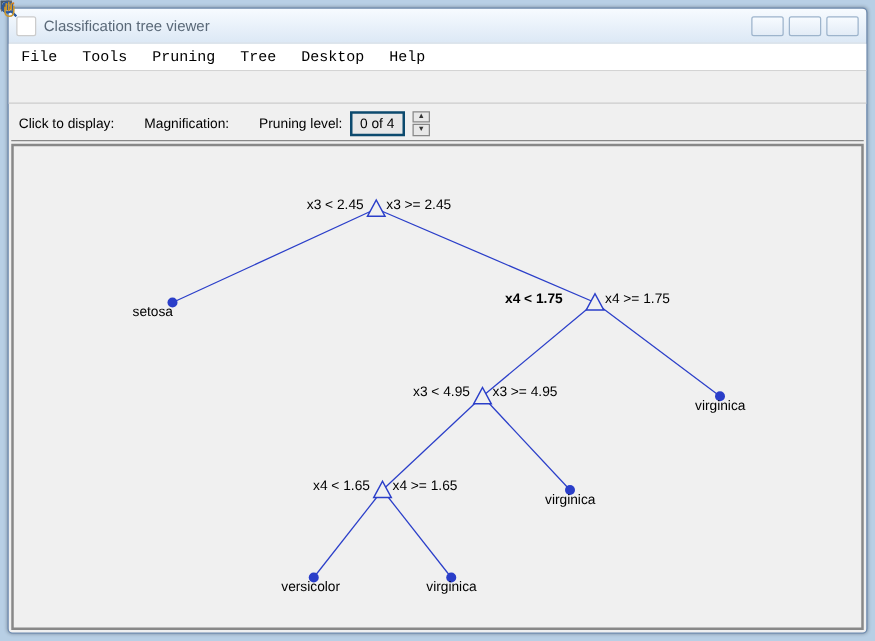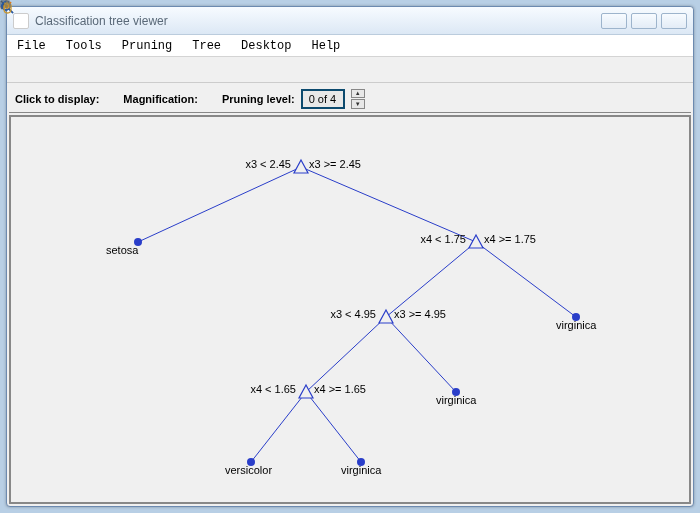--- a/index.html
+++ b/index.html
@@ -76,21 +76,21 @@
   .controlbar {
     height: 28px;
     background: #f0f0f0;
     display: flex;
     align-items: center;
     padding: 0 6px;
     gap: 6px;
     border-bottom: 1px solid #888;
     margin: 2px 2px 0 2px;
   }
-  .cb-label { font-weight: bold; font-size: 11px; }
+  .cb-label { font-weight: normal; font-size: 11px; }
   .cb-select {
     height: 20px;
     background: #fff;
     border: 1px solid #888;
     padding: 0 20px 0 4px;
     font-size: 11px;
     position: relative;
     display: flex;
     align-items: center;
   }
@@ -242,21 +242,21 @@
         <circle cx="240" cy="345" r="4"></circle>
         <circle cx="350" cy="345" r="4"></circle>
       </g>
     </svg>
 
     <div class="node-label" style="left:218px; top:41px; text-align:right; width:62px;">x3 &lt; 2.45</div>
     <div class="node-label" style="left:298px; top:41px;">x3 &gt;= 2.45</div>
 
     <div class="node-label" style="left:95px; top:127px;">setosa</div>
 
-    <div class="node-label" style="left:393px; top:116px; text-align:right; width:62px;">x4 &lt; 1.75</div>
+    <div class="node-label" style="left:393px; top:116px; width:62px;font-weight:bold;">x4 &lt; 1.75</div>
     <div class="node-label" style="left:473px; top:116px;">x4 &gt;= 1.75</div>
 
     <div class="node-label" style="left:545px; top:202px;">virginica</div>
 
     <div class="node-label" style="left:303px; top:191px; text-align:right; width:62px;">x3 &lt; 4.95</div>
     <div class="node-label" style="left:383px; top:191px;">x3 &gt;= 4.95</div>
 
     <div class="node-label" style="left:425px; top:277px;">virginica</div>
 
     <div class="node-label" style="left:223px; top:266px; text-align:right; width:62px;">x4 &lt; 1.65</div>

